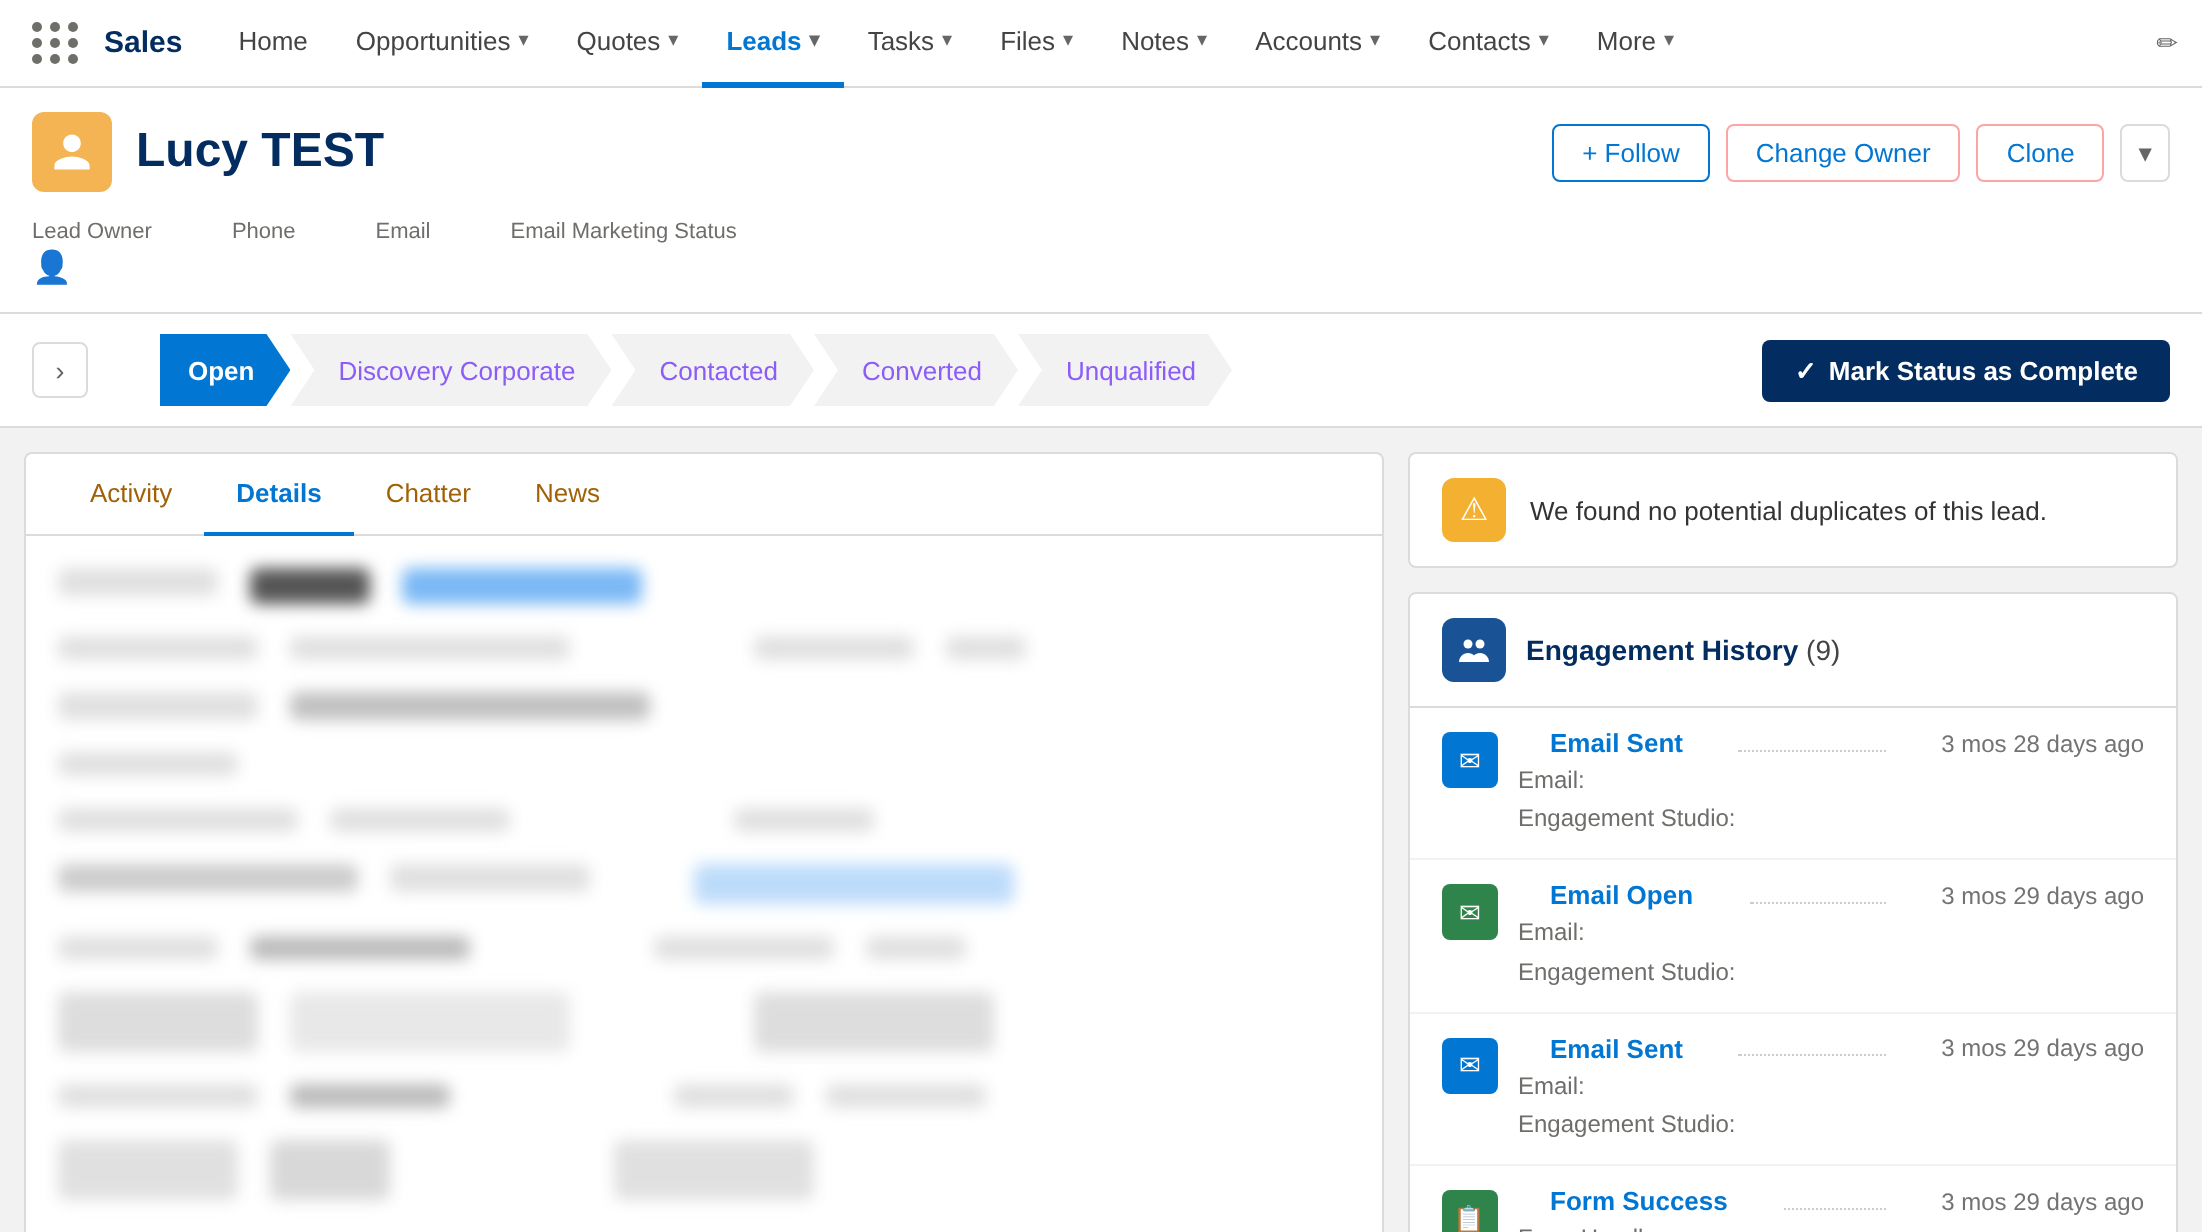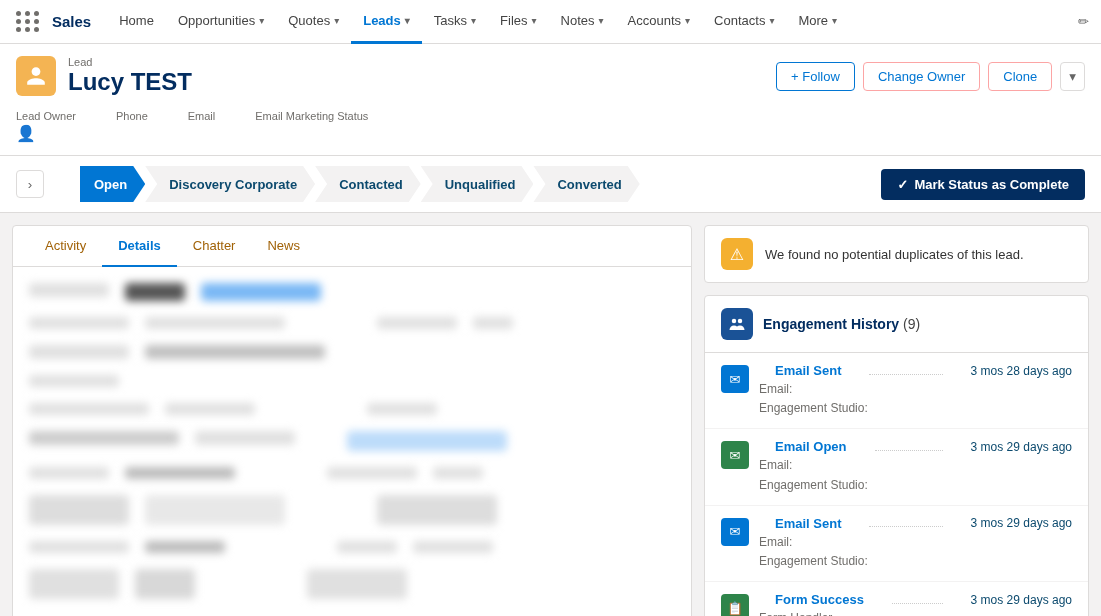--- a/index.html
+++ b/index.html
@@ -103,21 +103,21 @@
       display: flex; align-items: center; height: 36px;
       padding: 0 18px 0 24px; font-size: 13px; cursor: pointer;
       position: relative; white-space: nowrap;
       clip-path: polygon(0 0, calc(100% - 12px) 0, 100% 50%, calc(100% - 12px) 100%, 0 100%, 12px 50%);
     }
     .status-step:first-child {
       clip-path: polygon(0 0, calc(100% - 12px) 0, 100% 50%, calc(100% - 12px) 100%, 0 100%);
       padding-left: 14px;
     }
     .status-step.active { background: #0176d3; color: #fff; font-weight: 600; }
-    .status-step.inactive { background: #f3f2f2; color: #0c4a6e; font-weight: bold; }
+    .status-step.inactive { background: #f3f2f2; color: #8b5cf6; }
 
     .status-complete-btn {
       margin-left: 12px;
       background: #032d60; color: #fff;
       border: none; border-radius: 4px;
       padding: 8px 16px; cursor: pointer; font-size: 13px; font-weight: 600;
       display: flex; align-items: center; gap: 6px; white-space: nowrap;
     }
 
     
@@ -203,21 +203,21 @@
     .eng-form { background: #2e844a; }
 
     .eng-item-body { flex: 1; }
     .eng-item-top {
       display: flex; align-items: center; gap: 22px; margin-bottom: 2px; padding-left: 16px;
     }
     .eng-item-title { font-size: 13px; font-weight: 600; color: #0176d3; }
     .eng-item-dots {
       flex: 1; border-bottom: 1px dotted #ccc; margin: 0 6px; height: 8px;
     }
-    .eng-item-time { font-size: 12px; color: #0c4a6e; white-space: nowrap; }
+    .eng-item-time { font-size: 12px; color: #737373; white-space: nowrap; }
     .eng-item-detail { font-size: 12px; color: #706e6b; line-height: 1.6; }
 
     
     .grid-dots {
       display: grid; grid-template-columns: repeat(3,6px); gap: 3px; padding: 4px;
     }
     .grid-dot { width: 5px; height: 5px; background: #706e6b; border-radius: 50%; }
   </style>
 </head>
 <body>
@@ -282,21 +282,20 @@
 </nav>
 
 <div class="record-header">
   <div class="record-header-top">
     <div class="record-icon">
       <svg width="22" height="22" viewBox="0 0 24 24" fill="white">
           <path d="M12 12c2.7 0 4.8-2.1 4.8-4.8S14.7 2.4 12 2.4 7.2 4.5 7.2 7.2 9.3 12 12 12zm0 2.4c-3.2 0-9.6 1.6-9.6 4.8v2.4h19.2v-2.4c0-3.2-6.4-4.8-9.6-4.8z"></path>
         </svg>
     </div>
     <div class="record-title-block">
-      <div class="record-type-label">Lead</div>
       <div class="record-name">Lucy TEST</div>
     </div>
     <div class="header-actions">
       <button class="btn btn-follow">+ Follow</button>
       <button class="btn">Change Owner</button>
       <button class="btn">Clone</button>
       <button class="btn-dropdown">▾</button>
     </div>
   </div>
   <div class="record-fields">
@@ -320,22 +319,22 @@
     </div>
   </div>
 </div>
 
 <div class="status-bar">
   <button class="status-back-btn">›</button>
   <div class="status-steps" id="status-steps-container">
       <div class="status-step active">Open</div>
       <div class="status-step inactive">Discovery Corporate</div>
       <div class="status-step inactive">Contacted</div>
+      <div class="status-step inactive">Converted</div>
       <div class="status-step inactive">Unqualified</div>
-      <div class="status-step inactive">Converted</div>
     </div>
   <button class="status-complete-btn">
     <span>✓</span>
     <span>Mark Status as Complete</span>
   </button>
 </div>
 
 <div class="main-content">
 
   <div class="left-panel">

